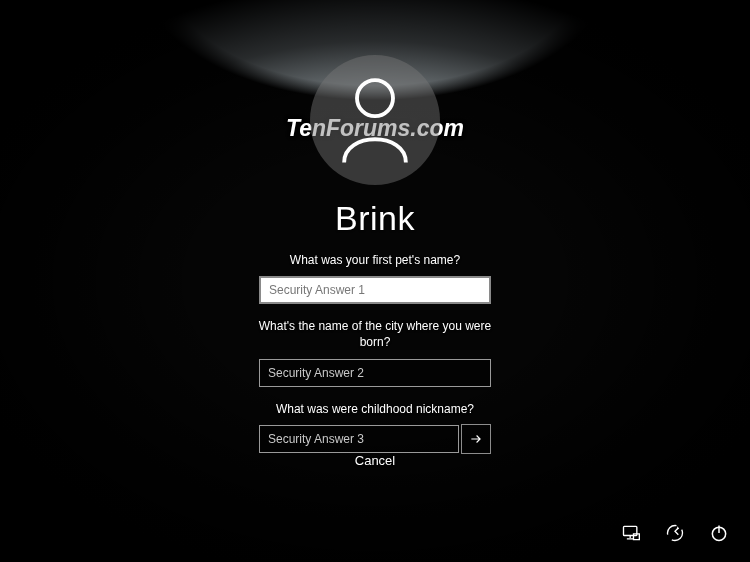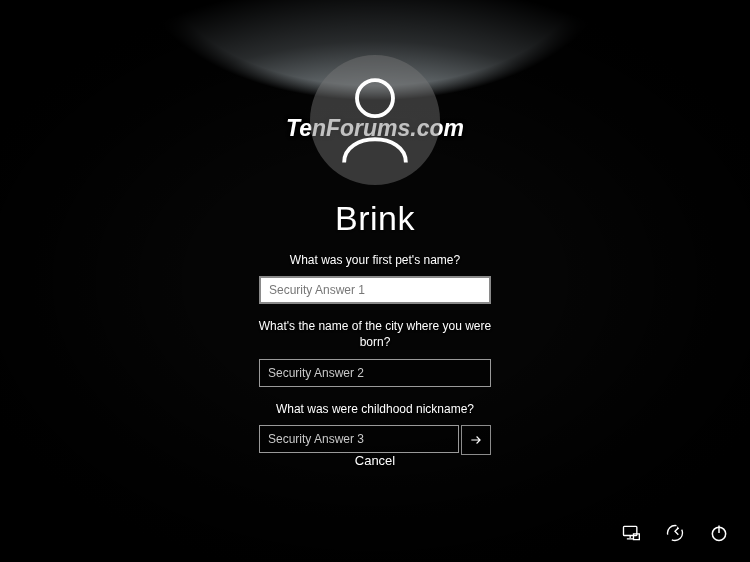--- a/index.html
+++ b/index.html
@@ -94,20 +94,21 @@
     text-align: center;
     max-width: 260px;
     line-height: 1.35;
     text-shadow: 0 1px 2px rgba(0,0,0,0.8);
   }
 
   .answer-row {
     width: 232px;
     height: 28px;
     display: flex;
+    align-items: center;
   }
   .answer-row input {
     flex: 1;
     height: 28px;
     border: 1px solid rgba(255,255,255,0.6);
     background: rgba(0,0,0,0.25);
     color: #0f172a;
     font-size: 12px;
     padding: 0 8px;
     box-sizing: border-box;

